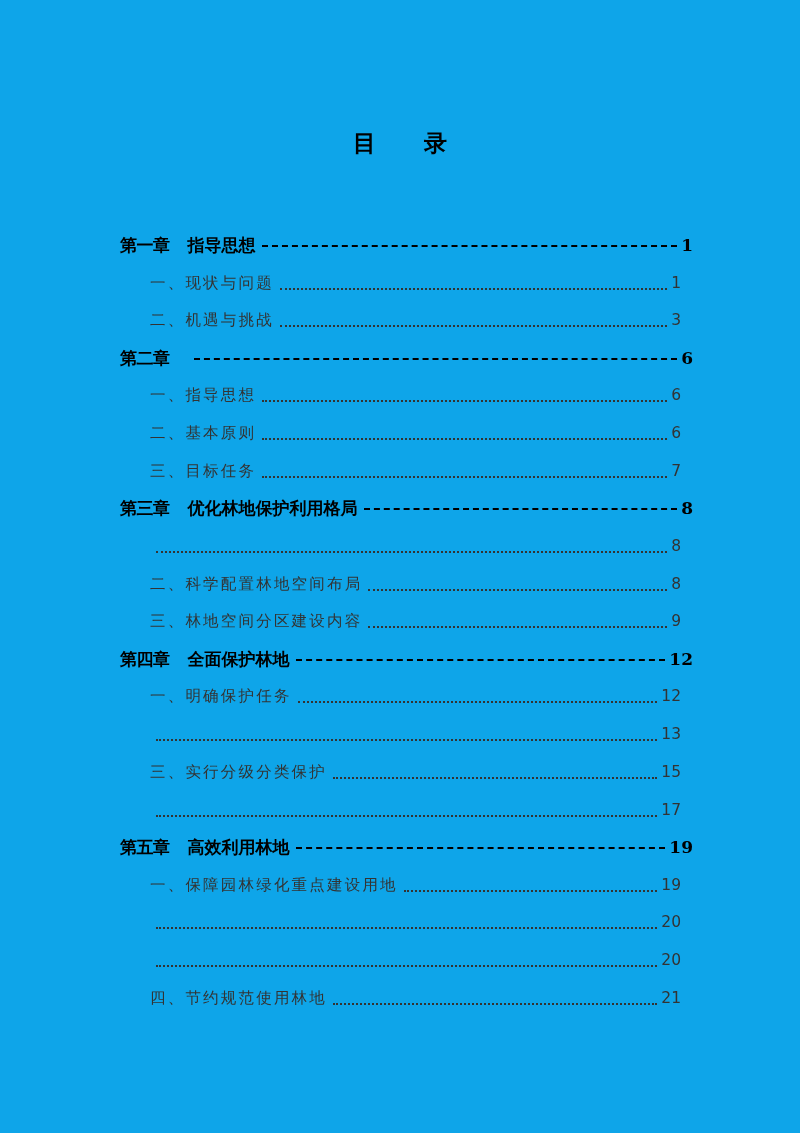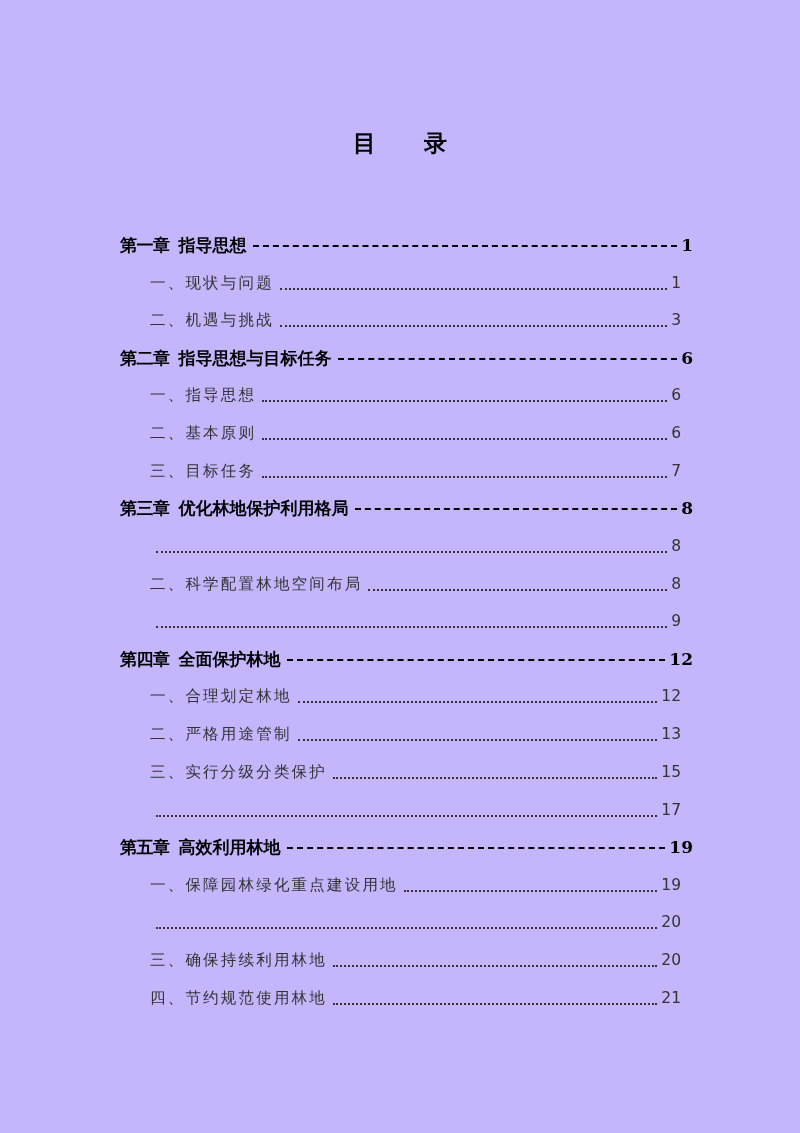--- a/index.html
+++ b/index.html
@@ -12,21 +12,21 @@
       height: 1133px;
       position: relative;
       overflow: hidden;
       color: #000000;
       font-family: "DejaVu Sans", "Liberation Sans", sans-serif;
     }
     .page {
       position: absolute;
       left: 0; top: 0;
       width: 800px; height: 1133px;
-      background: #c4b5fd;
+      background: #0ea5e9;
     }
     .title {
       position: absolute;
       top: 126px;
       left: 0;
       width: 800px;
       text-align: center;
       font-family: "DejaVu Sans", sans-serif;
       font-weight: bold;
       font-size: 23px;
@@ -57,21 +57,21 @@
     .row.section {
       left: 150px;
       width: 531px;
       font-family: "DejaVu Sans", "Liberation Sans", sans-serif;
       font-size: 15.5px;
       color: #333333;
       letter-spacing: 2.2px;
       align-items: center;
     }
     .row .label-chapter-num {
-      margin-right: 9px;
+      margin-right: 18px;
       letter-spacing: -0.5px;
     }
     .row .leader {
       flex: 1 1 auto;
       overflow: hidden;
       margin: 0 4px 0 6px;
       position: relative;
       align-self: stretch;
     }
     .row.chapter .leader::after {
@@ -120,21 +120,20 @@
       <span class="page-num">1</span>
     </div>
     <div class="row section" style="top:307px">
       <span>二、机遇与挑战</span>
       <span class="leader"></span>
       <span class="page-num">3</span>
     </div>
 
     <div class="row chapter" style="top:345px">
       <span class="label-chapter-num">第二章</span>
-      <span>指导思想与目标任务</span>
       <span class="leader"></span>
       <span class="page-num">6</span>
     </div>
     <div class="row section" style="top:382px">
       <span>一、指导思想</span>
       <span class="leader"></span>
       <span class="page-num">6</span>
     </div>
     <div class="row section" style="top:420px">
       <span>二、基本原则</span>
@@ -156,37 +155,37 @@
     <div class="row section" style="top:533px">
       <span class="leader"></span>
       <span class="page-num">8</span>
     </div>
     <div class="row section" style="top:571px">
       <span>二、科学配置林地空间布局</span>
       <span class="leader"></span>
       <span class="page-num">8</span>
     </div>
     <div class="row section" style="top:608px">
+      <span>三、林地空间分区建设内容</span>
       <span class="leader"></span>
       <span class="page-num">9</span>
     </div>
 
     <div class="row chapter" style="top:646px">
       <span class="label-chapter-num">第四章</span>
       <span>全面保护林地</span>
       <span class="leader"></span>
       <span class="page-num">12</span>
     </div>
     <div class="row section" style="top:683px">
-      <span>一、合理划定林地</span>
+      <span>一、明确保护任务</span>
       <span class="leader"></span>
       <span class="page-num">12</span>
     </div>
     <div class="row section" style="top:721px">
-      <span>二、严格用途管制</span>
       <span class="leader"></span>
       <span class="page-num">13</span>
     </div>
     <div class="row section" style="top:759px">
       <span>三、实行分级分类保护</span>
       <span class="leader"></span>
       <span class="page-num">15</span>
     </div>
     <div class="row section" style="top:797px">
       <span class="leader"></span>
@@ -202,21 +201,20 @@
     <div class="row section" style="top:872px">
       <span>一、保障园林绿化重点建设用地</span>
       <span class="leader"></span>
       <span class="page-num">19</span>
     </div>
     <div class="row section" style="top:909px">
       <span class="leader"></span>
       <span class="page-num">20</span>
     </div>
     <div class="row section" style="top:947px">
-      <span>三、确保持续利用林地</span>
       <span class="leader"></span>
       <span class="page-num">20</span>
     </div>
     <div class="row section" style="top:985px">
       <span>四、节约规范使用林地</span>
       <span class="leader"></span>
       <span class="page-num">21</span>
     </div>
 
   </div>

